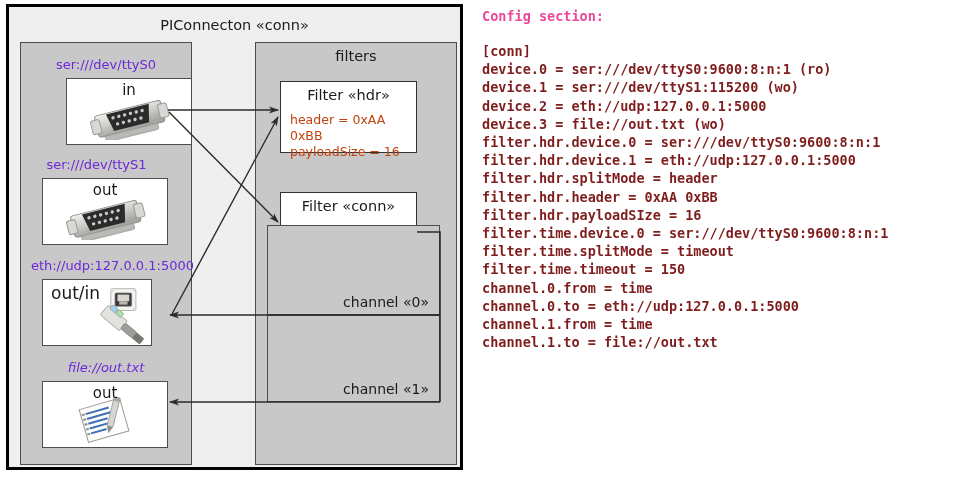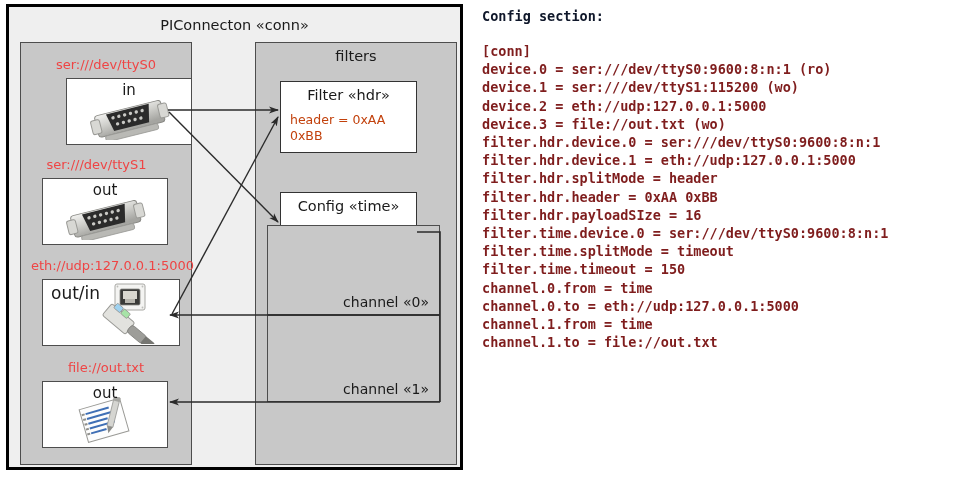--- a/index.html
+++ b/index.html
@@ -56,21 +56,21 @@
     text-align: center;
     font-size: 14.5px;
     color: #1a1a1a;
   }
 
   
   .device-caption {
     position: absolute;
     text-align: center;
     font-size: 13px;
-    color: #ef4444;
+    color: #6d28d9;
     white-space: nowrap;
   }
   .device-card {
     position: absolute;
     background: #ffffff;
     border: 1.5px solid #4d4d4d;
     box-sizing: border-box;
   }
   .device-label {
     position: absolute;
@@ -149,21 +149,21 @@
     position: absolute;
     left: 482px; top: 0;
     width: 482px; height: 484px;
   }
   #config-heading {
     position: absolute;
     left: 0; top: 8px;
     font-family: "DejaVu Sans Mono", monospace;
     font-size: 13.5px;
     font-weight: bold;
-    color: #0f172a;
+    color: #ec4899;
   }
   #config-body {
     position: absolute;
     left: 0; top: 42px;
     font-family: "DejaVu Sans Mono", monospace;
     font-size: 13.5px;
     line-height: 18.2px;
     font-weight: bold;
     color: #7f1d1d;
     white-space: pre;
@@ -244,21 +244,21 @@
               <circle cx="49" cy="21" r="1.7"></circle>
             <circle cx="55" cy="21" r="1.7"></circle>
           </g>
           <rect x="16" y="30" width="54" height="6" rx="2" fill="#b9b9b5" stroke="#9a9a96" stroke-width="0.8"></rect>
         </g>
       </svg>
     </div>
   </div>
 
   <div class="device-caption" style="left:18px; top:258px; width:176px;text-align:right;">eth://udp:127.0.0.1:5000</div>
-  <div class="device-card" style="left:42px; top:279px; width:138px; height:67px;">
+  <div class="device-card" style="left:42px; top:279px; width:110px; height:67px;">
     <div class="device-label left-label">out/in</div>
     <div class="icon-wrap icon-right">
       <svg width="74" height="62" viewBox="0 0 74 62">
         <rect x="26" y="2" width="30" height="26" rx="2" fill="#f4f4f2" stroke="#a8a8a4" stroke-width="1"></rect>
         <rect x="31" y="7" width="20" height="16" rx="1.5" fill="#3a3a38" stroke="#8a8a86" stroke-width="0.8"></rect>
         <rect x="34" y="9" width="14" height="8" fill="#d9d7cf"></rect>
         <rect x="36" y="17" width="10" height="4" fill="#b9b7af"></rect>
         <circle cx="28.5" cy="4.5" r="0.9" fill="#bdbdb9"></circle>
         <circle cx="53.5" cy="4.5" r="0.9" fill="#bdbdb9"></circle>
         <circle cx="28.5" cy="25.5" r="0.9" fill="#bdbdb9"></circle>
@@ -267,21 +267,21 @@
           <rect x="14" y="30" width="30" height="15" rx="2" fill="#e2e2de" stroke="#9a9a96" stroke-width="1"></rect>
           <rect x="18" y="26" width="8" height="6" rx="1" fill="#9fd2f0" stroke="#8a8a86" stroke-width="0.7"></rect>
           <rect x="27" y="26" width="8" height="6" rx="1" fill="#a7e3a7" stroke="#8a8a86" stroke-width="0.7"></rect>
           <rect x="43" y="33" width="20" height="9" rx="3" fill="#9d9d99" stroke="#7d7d79" stroke-width="0.8"></rect>
           <rect x="61" y="33" width="12" height="9" rx="2" fill="#767672"></rect>
         </g>
       </svg>
     </div>
   </div>
 
-  <div class="device-caption" style="left:20px; top:360px; width:172px;">file://out.txt</div>
+  <div class="device-caption" style="left:20px; top:360px; width:172px;font-style:italic;">file://out.txt</div>
   <div class="device-card" style="left:42px; top:381px; width:126px; height:67px;">
     <div class="device-label">out</div>
     <div class="icon-wrap">
       <svg width="80" height="46" viewBox="0 0 80 46">
         <g transform="rotate(-16 40 23)">
           <rect x="18" y="6" width="42" height="34" fill="#fdfdfd" stroke="#9a9a96" stroke-width="1"></rect>
           <g fill="#3f6fb5">
             <rect x="23" y="11" width="24" height="2"></rect>
             <rect x="23" y="16" width="28" height="2"></rect>
             <rect x="23" y="21" width="20" height="2"></rect>
@@ -302,25 +302,26 @@
           </g>
         </g>
       </svg>
     </div>
   </div>
 
   <div class="filter-box" style="left:280px; top:81px; width:137px; height:72px;">
     <div class="filter-title">Filter «hdr»</div>
     <div class="filter-attrs">
       <div>header = 0xAA 0xBB</div>
+      <div>payloadSize = 16</div>
     </div>
   </div>
 
   <div class="filter-box" style="left:280px; top:192px; width:137px; height:76px;">
-    <div class="filter-title">Config «time»</div>
+    <div class="filter-title">Filter «conn»</div>
     <div class="filter-attrs">
       <div>timeout = 150 ms</div>
     </div>
   </div>
 
   <div class="channel-box" style="left:267px; top:225px; width:173px; height:90px;">
     <div class="channel-label">channel «0»</div>
   </div>
 
   <div class="channel-box" style="left:267px; top:315px; width:173px; height:87px;padding-left:18px;">

